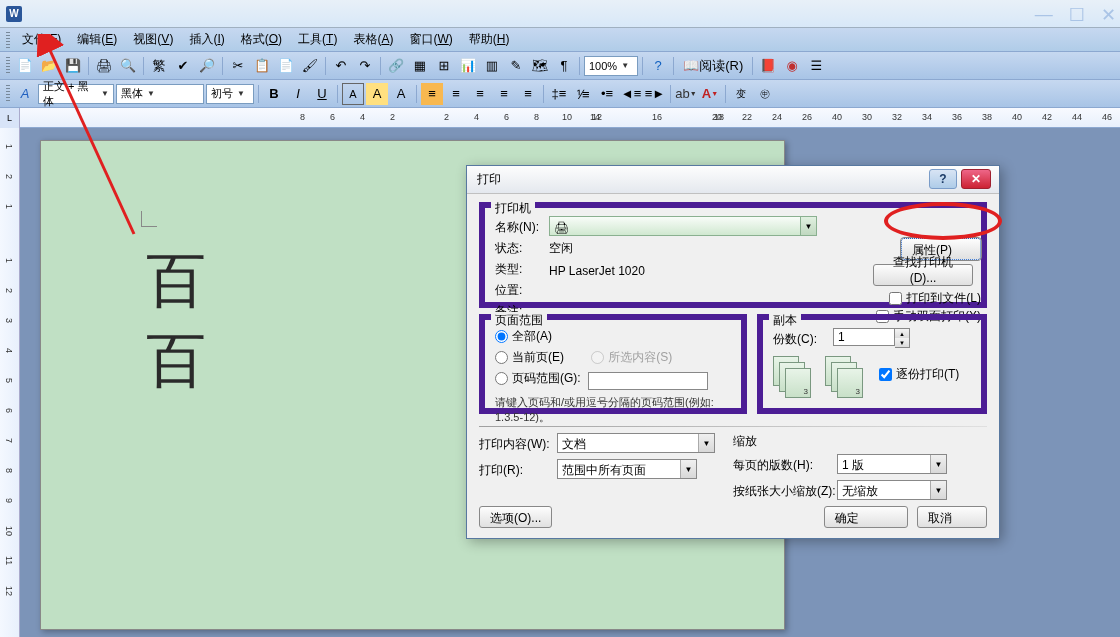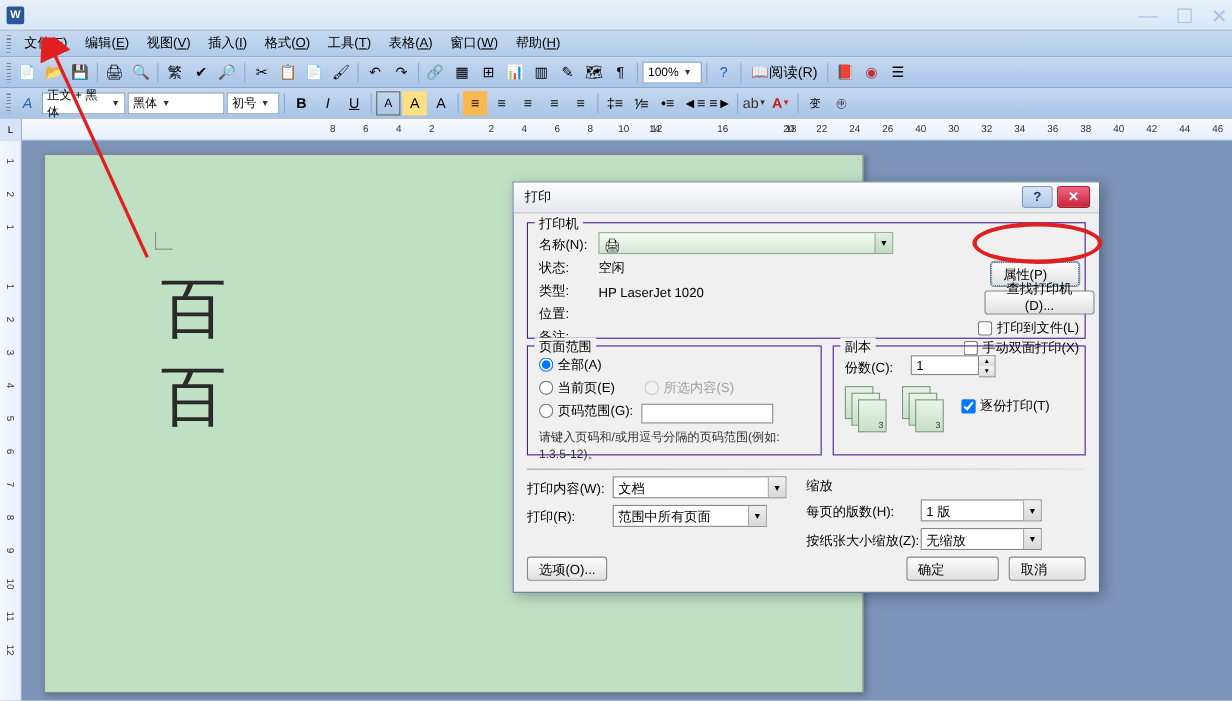--- a/index.html
+++ b/index.html
@@ -45,32 +45,32 @@
     .page { position: absolute; left: 20px; top: 12px; width: 745px; height: 490px; background: #c0e0c4; border: 1px solid #888; box-shadow: 2px 2px 6px rgba(0,0,0,0.3); }
     .page .margin-mark { position: absolute; left: 100px; top: 70px; width: 16px; height: 16px; border-left: 1px solid #888; border-bottom: 1px solid #888; }
     .page .text-line { position: absolute; left: 105px; font-family: 'STZhongsong','KaiTi','SimHei', serif; font-size: 60px; color: #2a2a2a; }
     
     
     .dialog { position: absolute; left: 466px; top: 165px; width: 534px; height: 374px; background: #f0f0f0; border: 1px solid #5878a0; box-shadow: 3px 3px 12px rgba(0,0,0,0.3); font-size: 12px; }
     .dlg-title { height: 28px; background: linear-gradient(#fdfdfd, #e4e8ee); border-bottom: 1px solid #c0c0c0; display: flex; align-items: center; padding-left: 10px; font-size: 12px; position: relative; }
     .dlg-title .q { position: absolute; right: 42px; top: 3px; width: 28px; height: 20px; background: linear-gradient(#d8e4f4, #aecce8); border: 1px solid #7a9cc8; border-radius: 3px; color: #1a3a66; display: flex; align-items: center; justify-content: center; font-weight: bold; }
     .dlg-title .x { position: absolute; right: 8px; top: 3px; width: 30px; height: 20px; background: linear-gradient(#e68, #c23); border: 1px solid #a02030; border-radius: 3px; color: #fff; display: flex; align-items: center; justify-content: center; font-weight: bold; }
     .dlg-body { padding: 8px 12px; position: relative; height: calc(100% - 28px); }
-    .fieldset { border: 1px solid #4c1d95; padding: 8px 10px 10px; margin-bottom: 6px; position: relative; }
+    .fieldset { border: 6px solid #4c1d95; padding: 8px 10px 10px; margin-bottom: 6px; position: relative; }
     .fieldset .legend { position: absolute; top: -8px; left: 6px; background: #f0f0f0; padding: 0 4px; font-size: 12px; }
     .field-row { display: flex; align-items: flex-end; margin-bottom: 4px; font-size: 12px; }
     .field-row .lbl { width: 54px; }
     .field-row .val { flex: 1; }
     .cmb { height: 20px; background: linear-gradient(#f8fcf8, #d0e8d0); border: 1px solid #8ab090; position: relative; padding: 2px 18px 2px 4px; font-size: 12px; display: inline-block; }
     .cmb .arrow { position: absolute; right: 0; top: 0; width: 16px; height: 18px; background: linear-gradient(#e0f0e0, #c0d8c0); border-left: 1px solid #8ab090; display: flex; align-items: center; justify-content: center; font-size: 8px; }
     .cmb.white { background: #fff; border: 1px solid #888; }
     .cmb.white .arrow { background: linear-gradient(#f0f0f0, #d8d8d8); border-left: 1px solid #aaa; }
     .btn-d { height: 22px; background: linear-gradient(#fdfdfd, #e0e0e0); border: 1px solid #888; border-radius: 3px; padding: 0 10px; font-size: 12px; cursor: pointer; display: inline-flex; align-items: flex-end; }
     .btn-prop { position: absolute; right: 18px; top: 44px; width: 80px; }
-    .btn-find { position: absolute; right: 4px; top: 70px; width: 100px; }
+    .btn-find { position: absolute; right: 26px; top: 70px; width: 100px; }
     .chk { display: inline-flex; align-items: center; gap: 4px; }
     .chk input { width: 13px; height: 13px; }
     .radio { display: inline-flex; align-items: center; gap: 4px; margin-bottom: 4px; }
     .radio input { width: 13px; height: 13px; }
     .hr-sep { height: 1px; background: linear-gradient(90deg, #a0a0a0, #e0e0e0); margin: 6px 0; }
     
     
     .highlight { position: absolute; left: 884px; top: 202px; width: 118px; height: 38px; border: 4px solid #e02020; border-radius: 50%; z-index: 100; pointer-events: none; }
     
     

